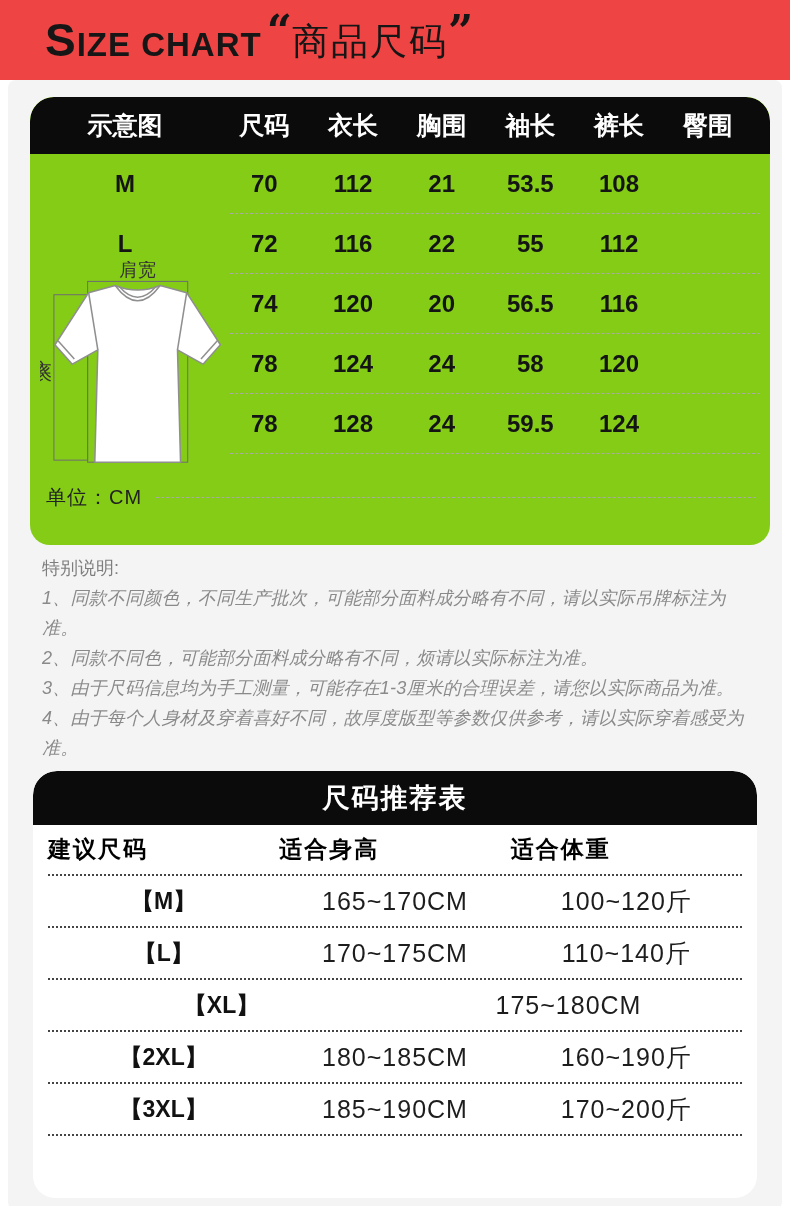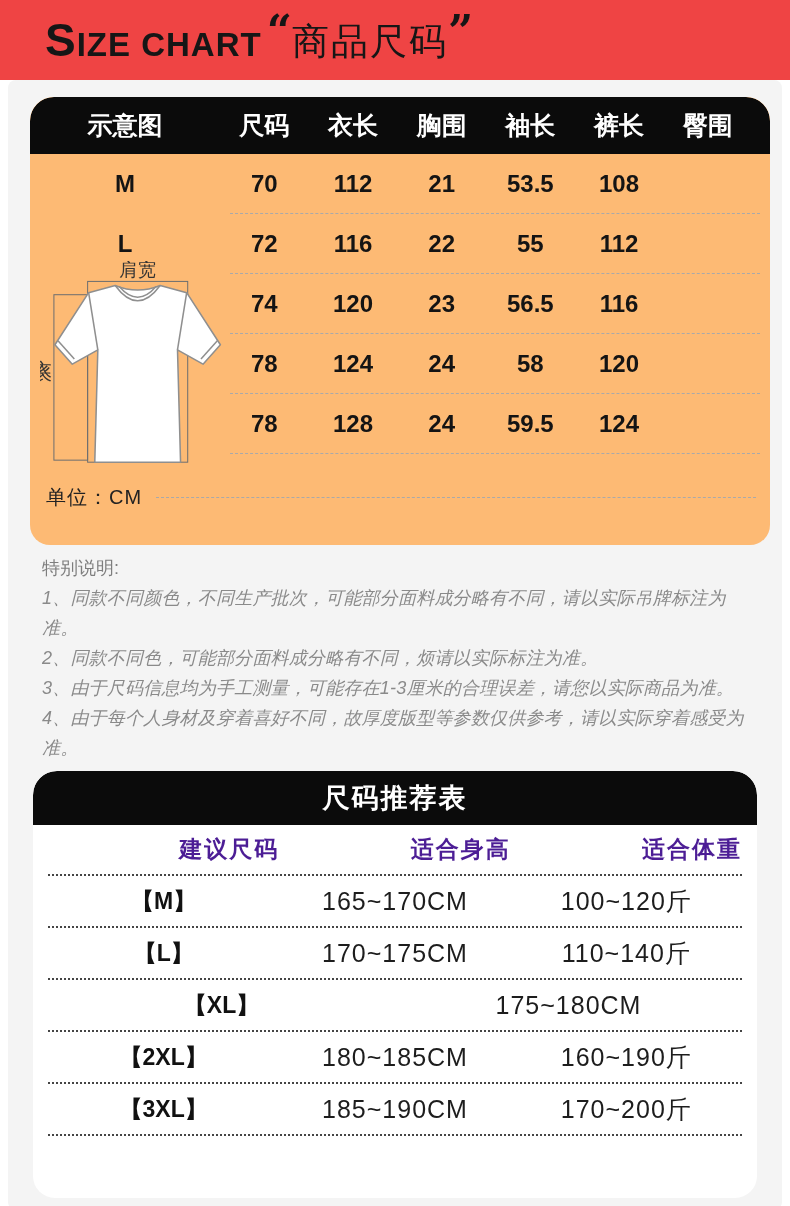--- a/index.html
+++ b/index.html
@@ -11,21 +11,21 @@
   .title-en { display:inline-block; font-size:33px; font-weight:800; letter-spacing:1px; color:#161616; }
   .title-en::first-letter { font-size:46px; }
   .title-cn-wrap { display:inline-flex; align-items:flex-start; margin-left:5px; }
   .quote { font-family:"DejaVu Serif",serif; font-size:44px; font-weight:700; color:#161616; line-height:1; position:relative; top:-8px; }
   .title-cn { font-size:37px; font-weight:500; color:#161616; letter-spacing:2px; line-height:1.2; position:relative; top:2px; }
 
   
   .panel { margin:0 8px; background:#f4f4f4; border-radius:8px; padding:17px 0 12px 0; }
 
   
-  .card1 { position:relative; margin:0 12px 0 22px; background:#fdba74; border-radius:24px 24px 20px 20px; overflow:hidden; padding-bottom:33px; }
+  .card1 { position:relative; margin:0 12px 0 22px; background:#84cc16; border-radius:24px 24px 20px 20px; overflow:hidden; padding-bottom:33px; }
   .bar { background:#0b0b0b; color:#ffffff; font-weight:700; }
   .bar1 { height:57px; display:grid; grid-template-columns:190px repeat(6,1fr); align-items:center; padding-right:18px; border-radius:24px 24px 0 0; }
   .bar1 span { text-align:center; font-size:25px; }
   .srow { position:relative; height:60px; display:grid; grid-template-columns:190px repeat(6,1fr); align-items:center; padding-right:18px; }
   .srow .c { text-align:center; font-size:24px; font-weight:700; color:#141414; }
   .row-divider { position:absolute; left:200px; right:10px; bottom:0; border-top:1px dashed #a9a9a9; }
   .unit-row { display:flex; align-items:center; margin:28px 14px 0 16px; height:30px; }
   .unit { font-size:20px; color:#222222; margin-right:14px; letter-spacing:1px; white-space:nowrap; }
   .unit-dash { flex:1; border-top:1px dashed #a9a9a9; }
 
@@ -37,21 +37,21 @@
   
   .notes { margin-top:8px; padding:0 34px; }
   .notes-title { font-size:18px; color:#7e7e7e; line-height:30px; }
   .note-line { font-size:18px; color:#8a8a8a; line-height:30px; letter-spacing:0.2px;font-style:italic; }
 
   
   .card2 { margin:8px 25px 0 25px; background:#ffffff; border-radius:24px 24px 22px 22px; overflow:hidden; padding-bottom:62px; }
   .bar2 { height:54px; display:flex; align-items:center; justify-content:center; font-size:27px; letter-spacing:2px; border-radius:24px 24px 0 0; }
   .rec-body { padding:0 15px; }
   .rec-head { display:flex; height:51px; align-items:center; border-bottom:2px dotted #454545; }
-  .rec-head span { flex:1; text-align:right; font-size:23px; font-weight:700; color:#4c1d95; letter-spacing:2px; }
+  .rec-head span { flex:1; text-align:left; font-size:23px; font-weight:700; color:#000000; letter-spacing:2px; }
   .rec-row { display:flex; height:52px; align-items:center; border-bottom:2px dotted #454545; }
   .rsize { flex:1; text-align:center; font-size:23px; font-weight:700; color:#111111; }
   .rval { flex:1; text-align:center; font-size:25px; color:#1d1d1d; letter-spacing:1px; }
 </style>
 </head>
 <body>
 
 <div class="page">
 
   <header class="title-block">
@@ -93,21 +93,21 @@
         <span class="c">22</span>
         <span class="c">55</span>
         <span class="c">112</span>
         <div class="row-divider"></div>
       </div>
 
       <div class="srow">
         <span class="c">XL</span>
         <span class="c">74</span>
         <span class="c">120</span>
-        <span class="c">23</span>
+        <span class="c">20</span>
         <span class="c">56.5</span>
         <span class="c">116</span>
         <div class="row-divider"></div>
       </div>
 
       <div class="srow">
         <span class="c">2XL</span>
         <span class="c">78</span>
         <span class="c">124</span>
         <span class="c">24</span>

